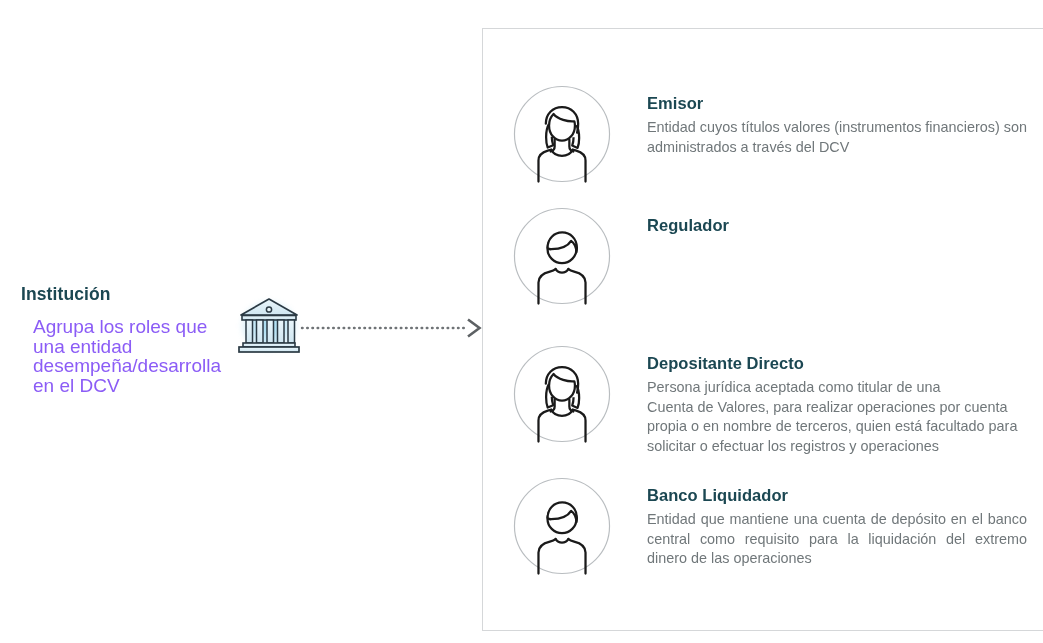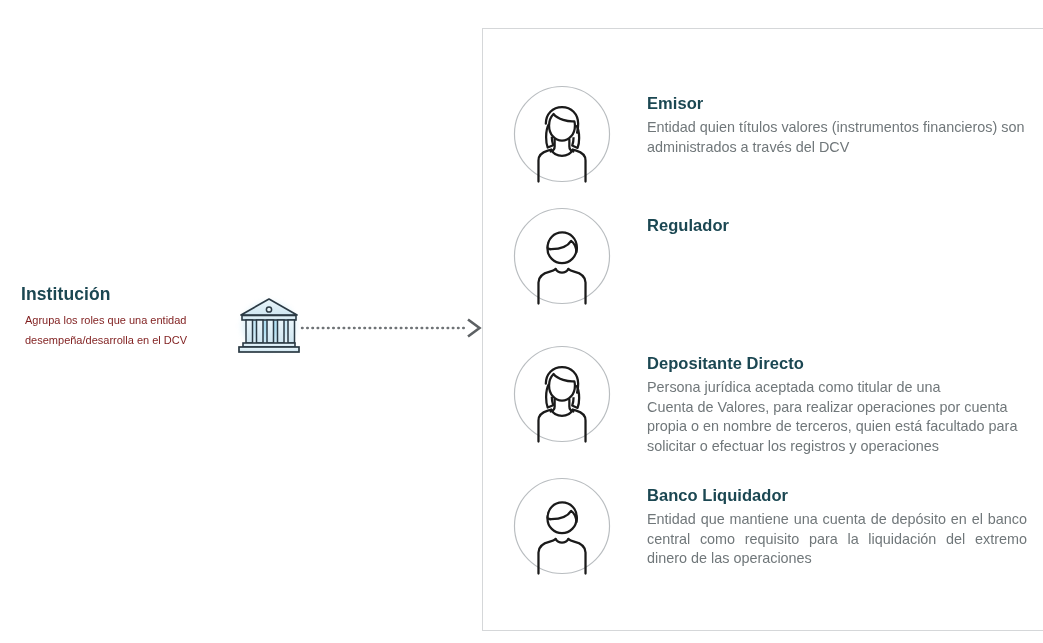--- a/index.html
+++ b/index.html
@@ -24,24 +24,24 @@
   }
   .concept-title {
     color: #1b4752;
     font-size: 17.5px;
     font-weight: bold;
     line-height: 22px;
     margin: 0 0 6px 0;
     letter-spacing: 0.1px;
   }
   .concept-desc {
-    color: #7f1d1d;
-    font-size: 11px;
+    color: #8b5cf6;
+    font-size: 19px;
     line-height: 19.5px;
-    margin: 4px;
+    margin: 12px;
   }
 
   
   .bank-wrap {
     position: absolute;
     left: 233px;
     top: 295px;
     width: 72px;
     height: 62px;
   }
@@ -166,21 +166,21 @@
       <path d="M33.5 39.5c0-10 7-17 16.5-17s16.5 7 16.5 17c0 3.5-.4 6.6-1.1 9.1" stroke="#1a1a1a" stroke-width="2.3" fill="none" stroke-linecap="round"></path>
       <path d="M36.8 41.5c0 8.6 5.9 15.3 13.2 15.3S63.2 50.1 63.2 41.5c0-1.6-.2-3.1-.6-4.5-6.4.6-17-1.9-21.2-7.4-2.9 2.9-4.6 7-4.6 11.9z" stroke="#1a1a1a" stroke-width="2.3" fill="#fff" stroke-linejoin="round"></path>
       <path d="M36.6 40c-1.9 3.2-2.8 8.2-2.8 13.2 0 4.4.6 8.1 1.6 10.6l5.6-2.4c-1-2.6-1.4-5.5-1.4-8.6" stroke="#1a1a1a" stroke-width="2.3" fill="none" stroke-linejoin="round"></path>
       <path d="M64.6 41c2 3.3 2.9 8.1 2.9 13 0 4.2-.6 7.8-1.6 10.2l-5.5-2.4c1-2.5 1.4-5.4 1.4-8.4" stroke="#1a1a1a" stroke-width="2.3" fill="none" stroke-linejoin="round"></path>
       <path d="M42.5 55.5v7.2c0 2.6-1.6 4.4-4 5.2M57.5 55.5v7.2c0 2.6 1.6 4.4 4 5.2" stroke="#1a1a1a" stroke-width="2.3" fill="none" stroke-linecap="round"></path>
       <path d="M26 98.5V77c0-5.2 3.6-8.3 9.5-10 1.4-.4 2.6-.7 3.6-1M74 98.5V77c0-5.2-3.6-8.3-9.5-10-1.4-.4-2.6-.7-3.6-1" stroke="#1a1a1a" stroke-width="2.3" fill="none" stroke-linecap="round"></path>
       <path d="M39.2 66.2c1.8 3.6 5.9 6 10.8 6s9-2.4 10.8-6" stroke="#1a1a1a" stroke-width="2.3" fill="none" stroke-linecap="round"></path>
     </svg>
     <div class="role-text">
       <p class="role-title">Emisor</p>
-      <p class="role-desc">Entidad quien títulos valores (instrumentos financieros) son administrados a través del DCV</p>
+      <p class="role-desc">Entidad cuyos títulos valores (instrumentos financieros) son administrados a través del DCV</p>
     </div>
   </div>
 
   <div class="role-row r1">
     <svg class="avatar" viewBox="0 0 100 100" fill="none">
       <circle cx="50" cy="50" r="48.5" stroke="#b9bdc0" stroke-width="1.2" fill="#fff"></circle>
       <circle cx="50" cy="42.5" r="14.8" stroke="#1a1a1a" stroke-width="2.3" fill="#fff"></circle>
       <path d="M35.3 41.5c0-9.2 6.6-15.5 14.9-15.5 8.4 0 15 6.3 15 15.5 0 1.7-.2 3.1-.5 4.3-.4-5.5-2.6-9.2-5.4-11.2-3.2 5.3-11.4 8.3-20.2 8.5-2.2.1-3.5-.6-3.8-1.6z" stroke="#1a1a1a" stroke-width="2.3" fill="#fff" stroke-linejoin="round"></path>
       <path d="M26 98.5V77c0-6.2 4.6-9.4 11.6-11.1 2.6-.6 4.6-1.5 5.9-2.6M74 98.5V77c0-6.2-4.6-9.4-11.6-11.1-2.6-.6-4.6-1.5-5.9-2.6" stroke="#1a1a1a" stroke-width="2.3" fill="none" stroke-linecap="round"></path>
       <path d="M43.5 63.3c1.4 2.2 3.8 3.6 6.5 3.6s5.1-1.4 6.5-3.6" stroke="#1a1a1a" stroke-width="2.3" fill="none" stroke-linecap="round"></path>

